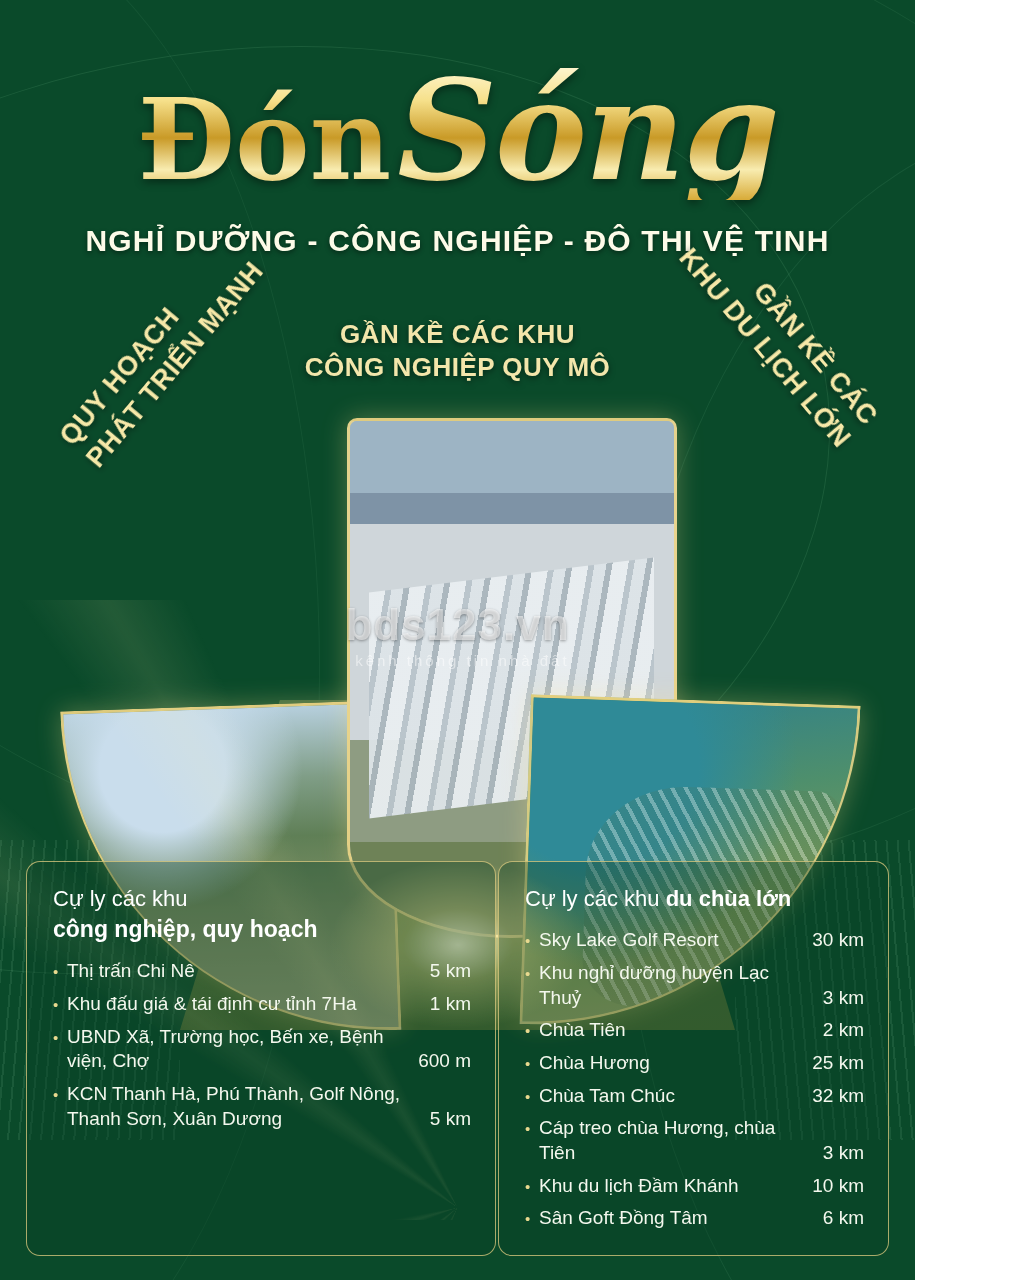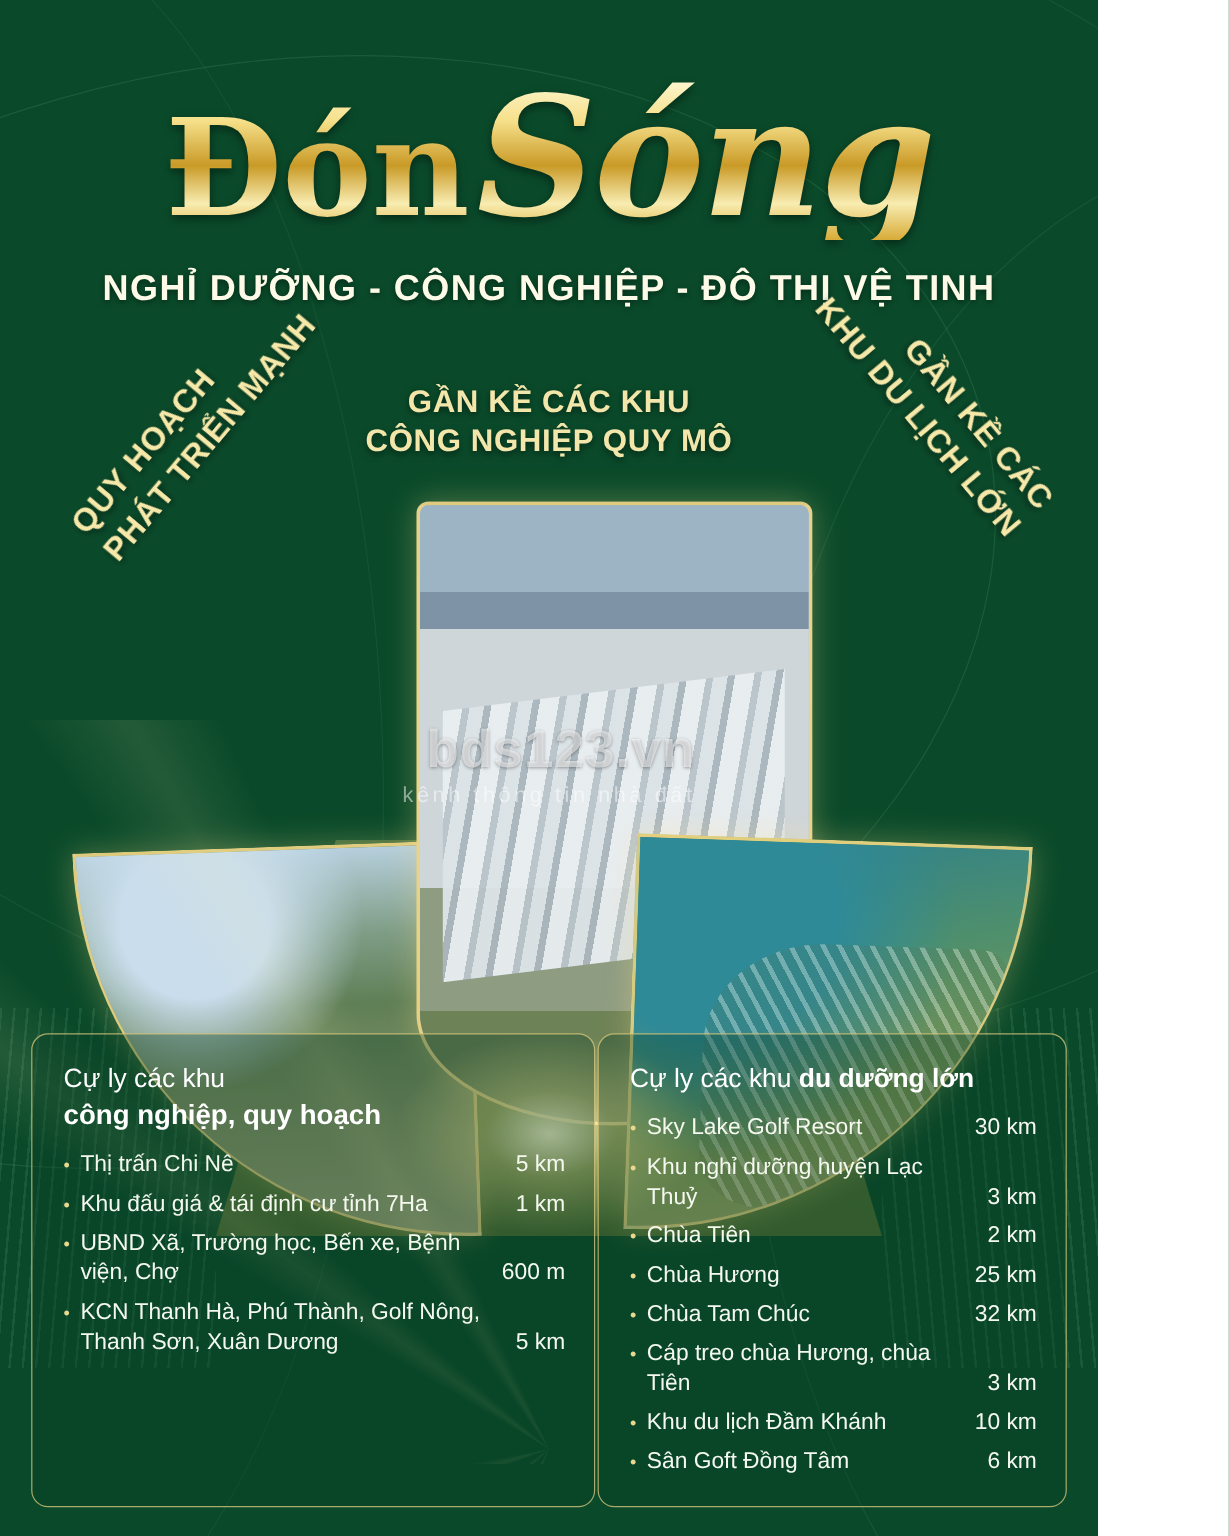--- a/index.html
+++ b/index.html
@@ -208,21 +208,21 @@
   
   .watermark {
     position: absolute; left: 50%; top: 600px;
     transform: translateX(-50%);
     z-index: 8;
     text-align: right;
     color: rgba(255,255,255,0.55);
     pointer-events: none;
   }
   .wm-main { font-size: 44px; font-weight: 700; letter-spacing: 1px; text-shadow: 0 1px 3px rgba(0,0,0,.35); }
-  .wm-sub { font-size: 18px; letter-spacing: 3px; margin-top: 2px; color: rgba(255,255,255,0.5); }
+  .wm-sub { font-size: 15px; letter-spacing: 3px; margin-top: 2px; color: rgba(255,255,255,0.5); }
 
   
   .panels {
     position: absolute; left: 26px; right: 26px; bottom: 24px;
     display: flex; gap: 2px;
     z-index: 9;
   }
   .panel {
     border: 1px solid rgba(226, 205, 130, 0.75);
     border-radius: 14px;
@@ -356,21 +356,21 @@
           <span class="bullet">•</span>
           <span class="name wrap">KCN Thanh Hà, Phú Thành, Golf Nông, Thanh Sơn, Xuân Dương</span>
           <span class="dots"></span>
           <span class="val">5 km</span>
         </li>
       </ul>
     </div>
 
     <div class="panel panel-right">
       <div class="panel-head">
-        <span>Cự ly các khu </span><b>du dưỡng lớn</b>
+        <span>Cự ly các khu </span><b>du chùa lớn</b>
       </div>
       <ul class="items">
         <li>
           <span class="bullet">•</span>
           <span class="name">Sky Lake Golf Resort</span>
           <span class="dots"></span>
           <span class="val">30 km</span>
         </li>
         <li>
           <span class="bullet">•</span>

